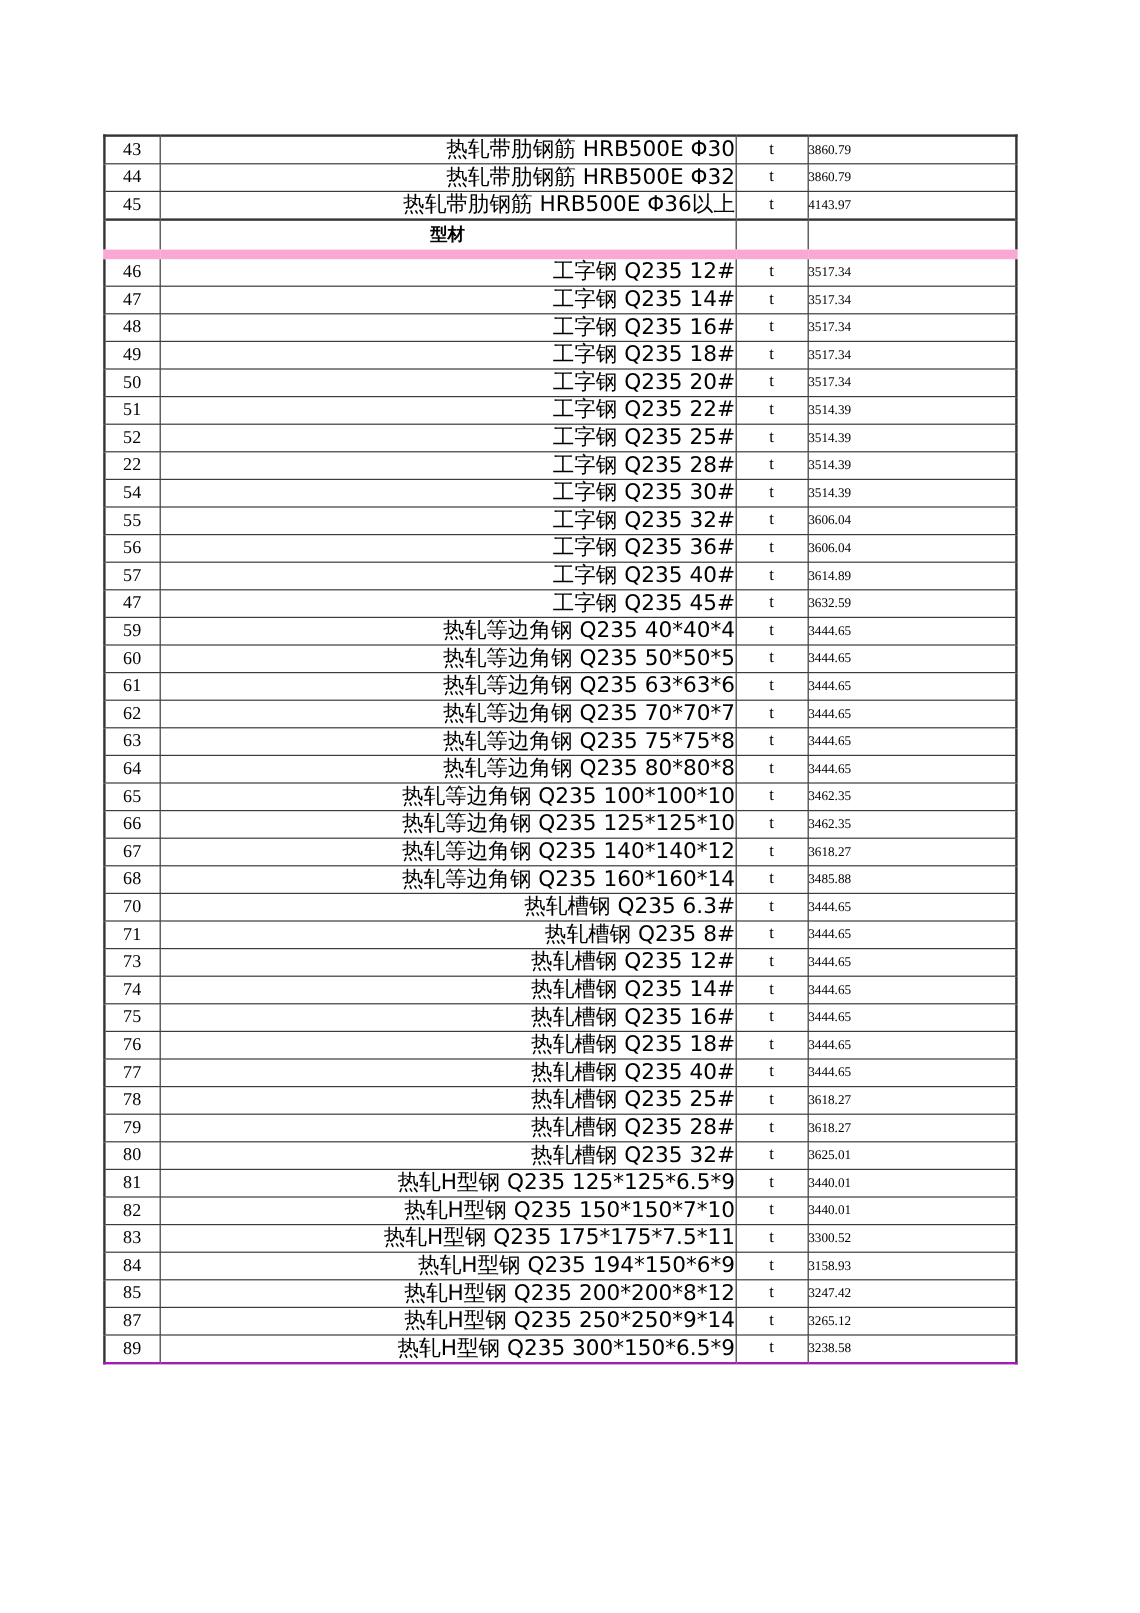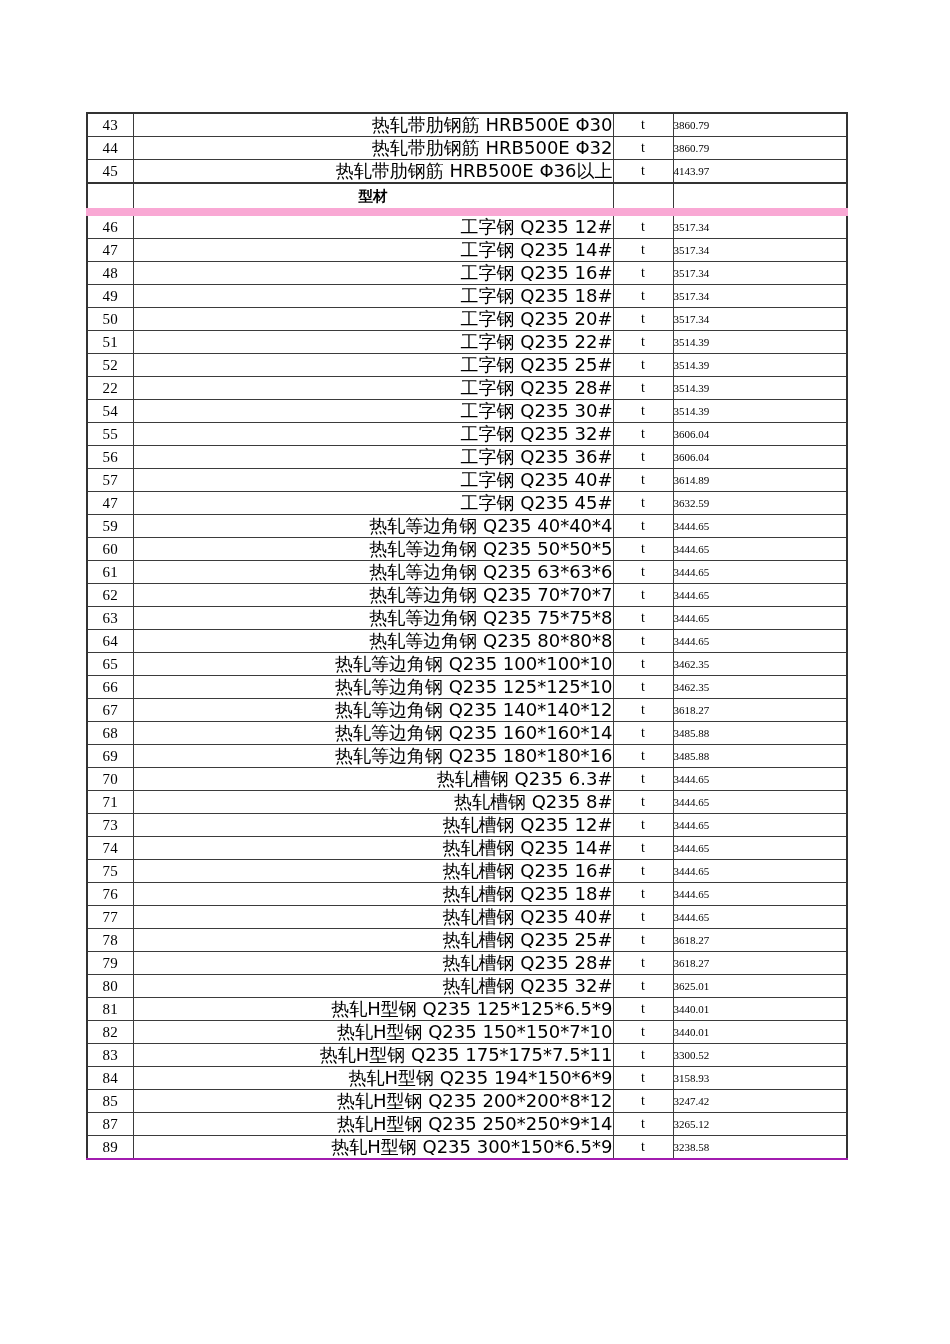--- a/index.html
+++ b/index.html
@@ -256,26 +256,20 @@
             <td class="unit">t</td>
             <td class="price">3618.27</td>
           </tr>
           <tr>
             <td class="no">68</td>
             <td class="name cjk">热轧等边角钢  Q235 160*160*14</td>
             <td class="unit">t</td>
             <td class="price">3485.88</td>
           </tr>
           <tr>
-            <td class="no">69</td>
-            <td class="name cjk">热轧等边角钢  Q235 180*180*16</td>
-            <td class="unit">t</td>
-            <td class="price">3485.88</td>
-          </tr>
-          <tr>
             <td class="no">70</td>
             <td class="name cjk">热轧槽钢  Q235 6.3#</td>
             <td class="unit">t</td>
             <td class="price">3444.65</td>
           </tr>
           <tr>
             <td class="no">71</td>
             <td class="name cjk">热轧槽钢  Q235 8#</td>
             <td class="unit">t</td>
             <td class="price">3444.65</td>

